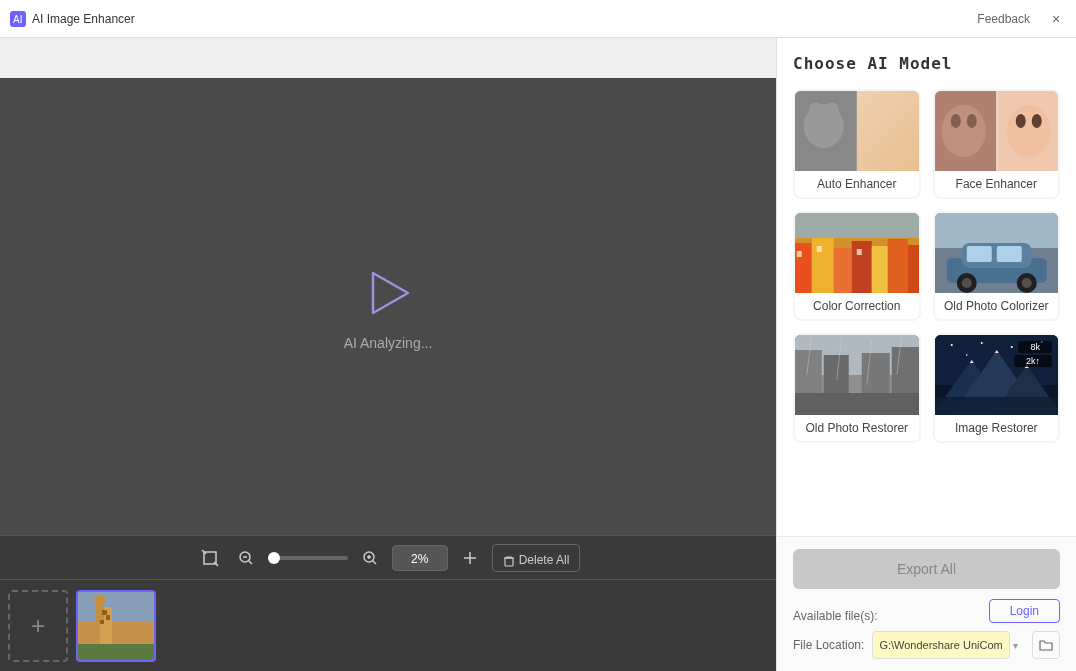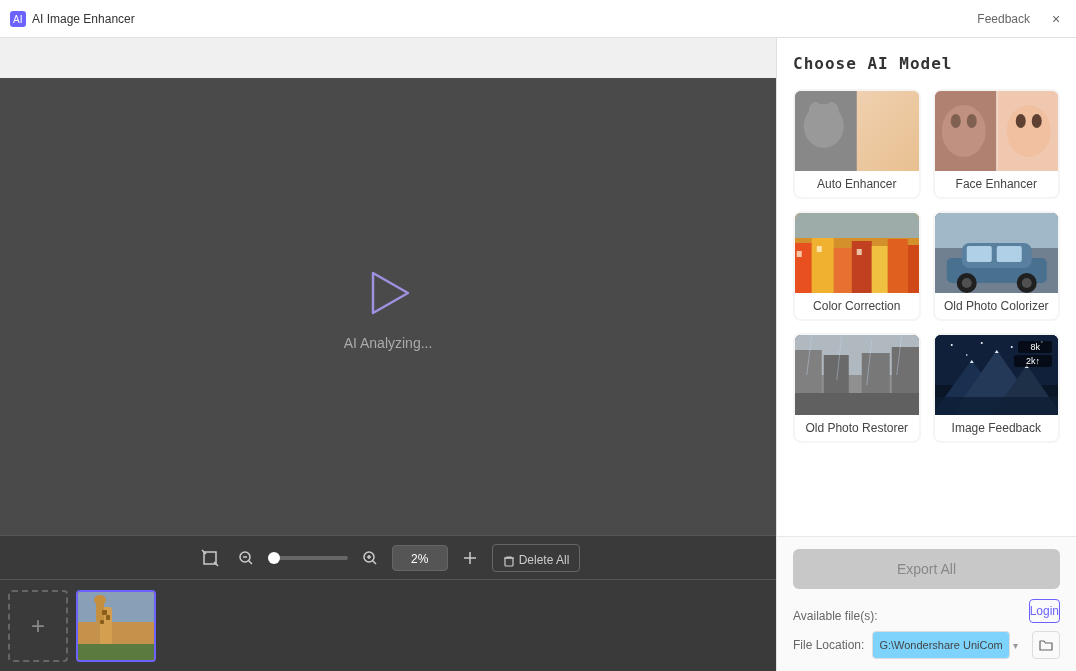--- a/index.html
+++ b/index.html
@@ -372,21 +372,21 @@
       font-size: 12px;
       color: #666;
     }
 
     .login-btn {
       background: none;
       border: 1px solid #6c63ff;
       border-radius: 4px;
       color: #6c63ff;
       font-size: 12px;
-      padding: 4px 0;
+      padding: 4px 20px;
       cursor: pointer;
     }
 
     .file-location-row {
       display: flex;
       align-items: center;
       gap: 8px;
     }
 
     .file-location-label {
@@ -396,21 +396,21 @@
     }
 
     .file-location-select {
       flex: 1;
       height: 28px;
       border: 1px solid #ddd;
       border-radius: 4px;
       font-size: 11px;
       color: #444;
       padding: 0 6px;
-      background: #7dd3fc;
+      background: #fef9c3;
       appearance: none;
       -webkit-appearance: none;
       cursor: pointer;
     }
 
     .file-location-select-wrapper {
       flex: 1;
       position: relative;
     }
     .file-location-select-wrapper::after {
@@ -692,21 +692,21 @@
                 <circle cx="35" cy="20" r="0.8" fill="#fff"></circle>
 
                 <rect x="0" y="62" width="130" height="18" fill="#0d1e35" opacity="0.8"></rect>
               </svg>
               <div class="upscale-badges">
                 <span class="upscale-badge">8k</span>
                 <span class="upscale-badge">2k↑</span>
               </div>
             </div>
           </div>
-          <div class="model-card-label">Image Feedback</div>
+          <div class="model-card-label">Image Restorer</div>
         </div>
 
       </div>
     </div>
 
     <div class="right-panel-bottom">
       <button class="export-all-btn">Export All</button>
       <div class="available-files-row">
         <span class="available-files-label">Available file(s):</span>
         <button class="login-btn">Login</button>

